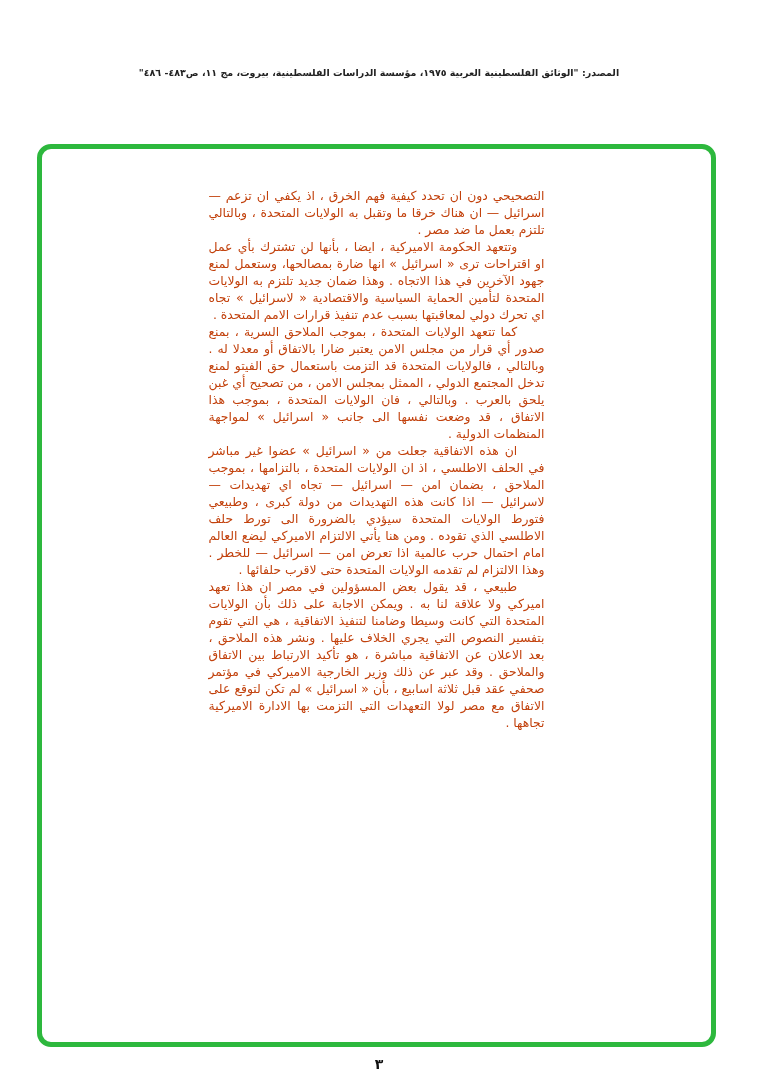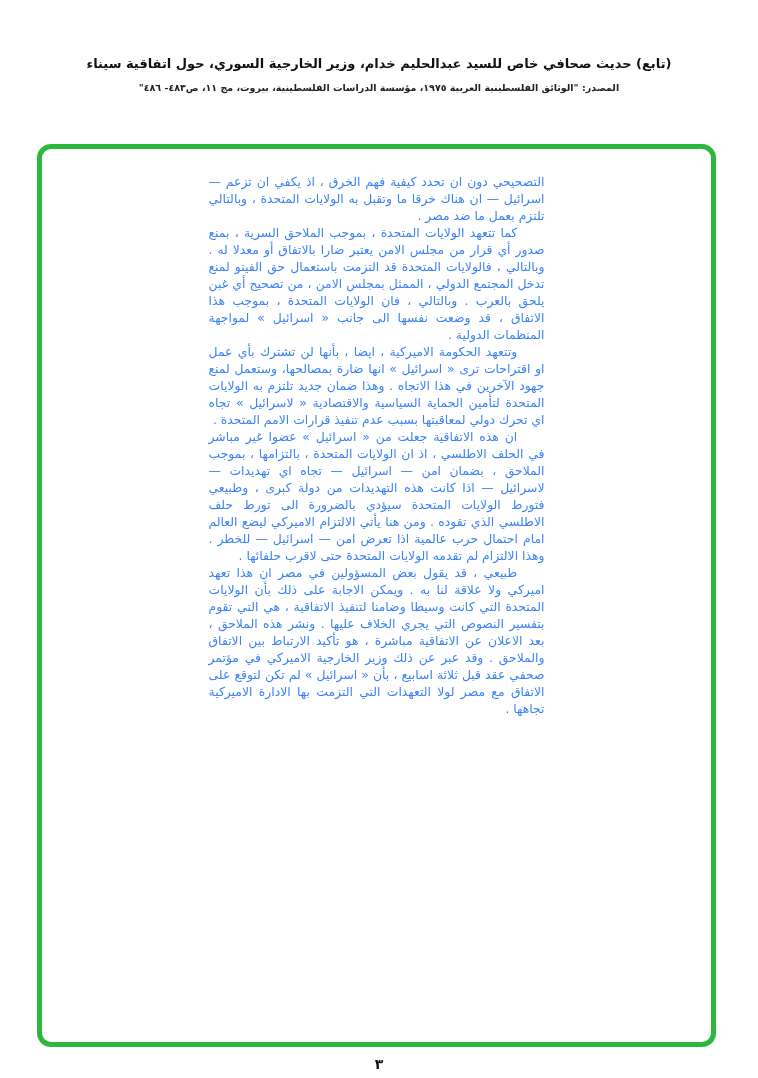--- a/index.html
+++ b/index.html
@@ -42,26 +42,26 @@
     top: 144px;
     width: 679px;
     height: 903px;
     box-sizing: border-box;
     border: 5px solid #2db83d; 
     border-radius: 14px;
     background: #ffffff;
   }
   .text-column {
     width: 336px;
-    margin: 24px auto 0 auto;
+    margin: 38px auto 0 auto;
     direction: rtl;
     text-align: justify;
     font-size: 12.4px;
     line-height: 17px;
-    color: #3b82f6;
+    color: #c2410c;
   }
   .text-column p {
     margin: 0;
     padding: 0;
     text-indent: 2.2em;
   }
   .text-column p.no-indent {
     text-indent: 0;
   }
   .page-number {
@@ -74,29 +74,28 @@
     font-weight: bold;
     direction: rtl;
   }
 </style>
 </head>
 <body>
 
 <div class="page">
 
   <div class="doc-header">
-    <h1 class="doc-title">(تابع) حديث صحافي خاص للسيد عبدالحليم خدام، وزير الخارجية السوري، حول اتفاقية سيناء</h1>
     <div class="doc-source">المصدر: "الوثائق الفلسطينية العربية ١٩٧٥، مؤسسة الدراسات الفلسطينية، بيروت، مج ١١، ص٤٨٣- ٤٨٦"</div>
   </div>
 
   <div class="content-frame" style="border-color: rgb(45, 184, 61);">
     <div class="text-column">
       <p class="no-indent">التصحيحي دون ان تحدد كيفية فهم الخرق ، اذ يكفي ان تزعم — اسرائيل — ان هناك خرقا ما وتقبل به الولايات المتحدة ، وبالتالي تلتزم بعمل ما ضد مصر .</p>
+      <p>وتتعهد الحكومة الاميركية ، ايضا ، بأنها لن تشترك بأي عمل او اقتراحات ترى « اسرائيل » انها ضارة بمصالحها، وستعمل لمنع جهود الآخرين في هذا الاتجاه . وهذا ضمان جديد تلتزم به الولايات المتحدة لتأمين الحماية السياسية والاقتصادية « لاسرائيل » تجاه اي تحرك دولي لمعاقبتها بسبب عدم تنفيذ قرارات الامم المتحدة .</p>
       <p>كما تتعهد الولايات المتحدة ، بموجب الملاحق السرية ، بمنع صدور أي قرار من مجلس الامن يعتبر ضارا بالاتفاق أو معدلا له . وبالتالي ، فالولايات المتحدة قد التزمت باستعمال حق الفيتو لمنع تدخل المجتمع الدولي ، الممثل بمجلس الامن ، من تصحيح أي غبن يلحق بالعرب . وبالتالي ، فان الولايات المتحدة ، بموجب هذا الاتفاق ، قد وضعت نفسها الى جانب « اسرائيل » لمواجهة المنظمات الدولية .</p>
-      <p>وتتعهد الحكومة الاميركية ، ايضا ، بأنها لن تشترك بأي عمل او اقتراحات ترى « اسرائيل » انها ضارة بمصالحها، وستعمل لمنع جهود الآخرين في هذا الاتجاه . وهذا ضمان جديد تلتزم به الولايات المتحدة لتأمين الحماية السياسية والاقتصادية « لاسرائيل » تجاه اي تحرك دولي لمعاقبتها بسبب عدم تنفيذ قرارات الامم المتحدة .</p>
       <p>ان هذه الاتفاقية جعلت من « اسرائيل » عضوا غير مباشر في الحلف الاطلسي ، اذ ان الولايات المتحدة ، بالتزامها ، بموجب الملاحق ، بضمان امن — اسرائيل — تجاه اي تهديدات — لاسرائيل — اذا كانت هذه التهديدات من دولة كبرى ، وطبيعي فتورط الولايات المتحدة سيؤدي بالضرورة الى تورط حلف الاطلسي الذي تقوده . ومن هنا يأتي الالتزام الاميركي ليضع العالم امام احتمال حرب عالمية اذا تعرض امن — اسرائيل — للخطر . وهذا الالتزام لم تقدمه الولايات المتحدة حتى لاقرب حلفائها .</p>
       <p>طبيعي ، قد يقول بعض المسؤولين في مصر ان هذا تعهد اميركي ولا علاقة لنا به . ويمكن الاجابة على ذلك بأن الولايات المتحدة التي كانت وسيطا وضامنا لتنفيذ الاتفاقية ، هي التي تقوم بتفسير النصوص التي يجري الخلاف عليها . ونشر هذه الملاحق ، بعد الاعلان عن الاتفاقية مباشرة ، هو تأكيد الارتباط بين الاتفاق والملاحق . وقد عبر عن ذلك وزير الخارجية الاميركي في مؤتمر صحفي عقد قبل ثلاثة اسابيع ، بأن « اسرائيل » لم تكن لتوقع على الاتفاق مع مصر لولا التعهدات التي التزمت بها الادارة الاميركية تجاهها .</p>
     </div>
   </div>
 
   <div class="page-number">٣</div>
 
 </div>
 
 </body></html>

